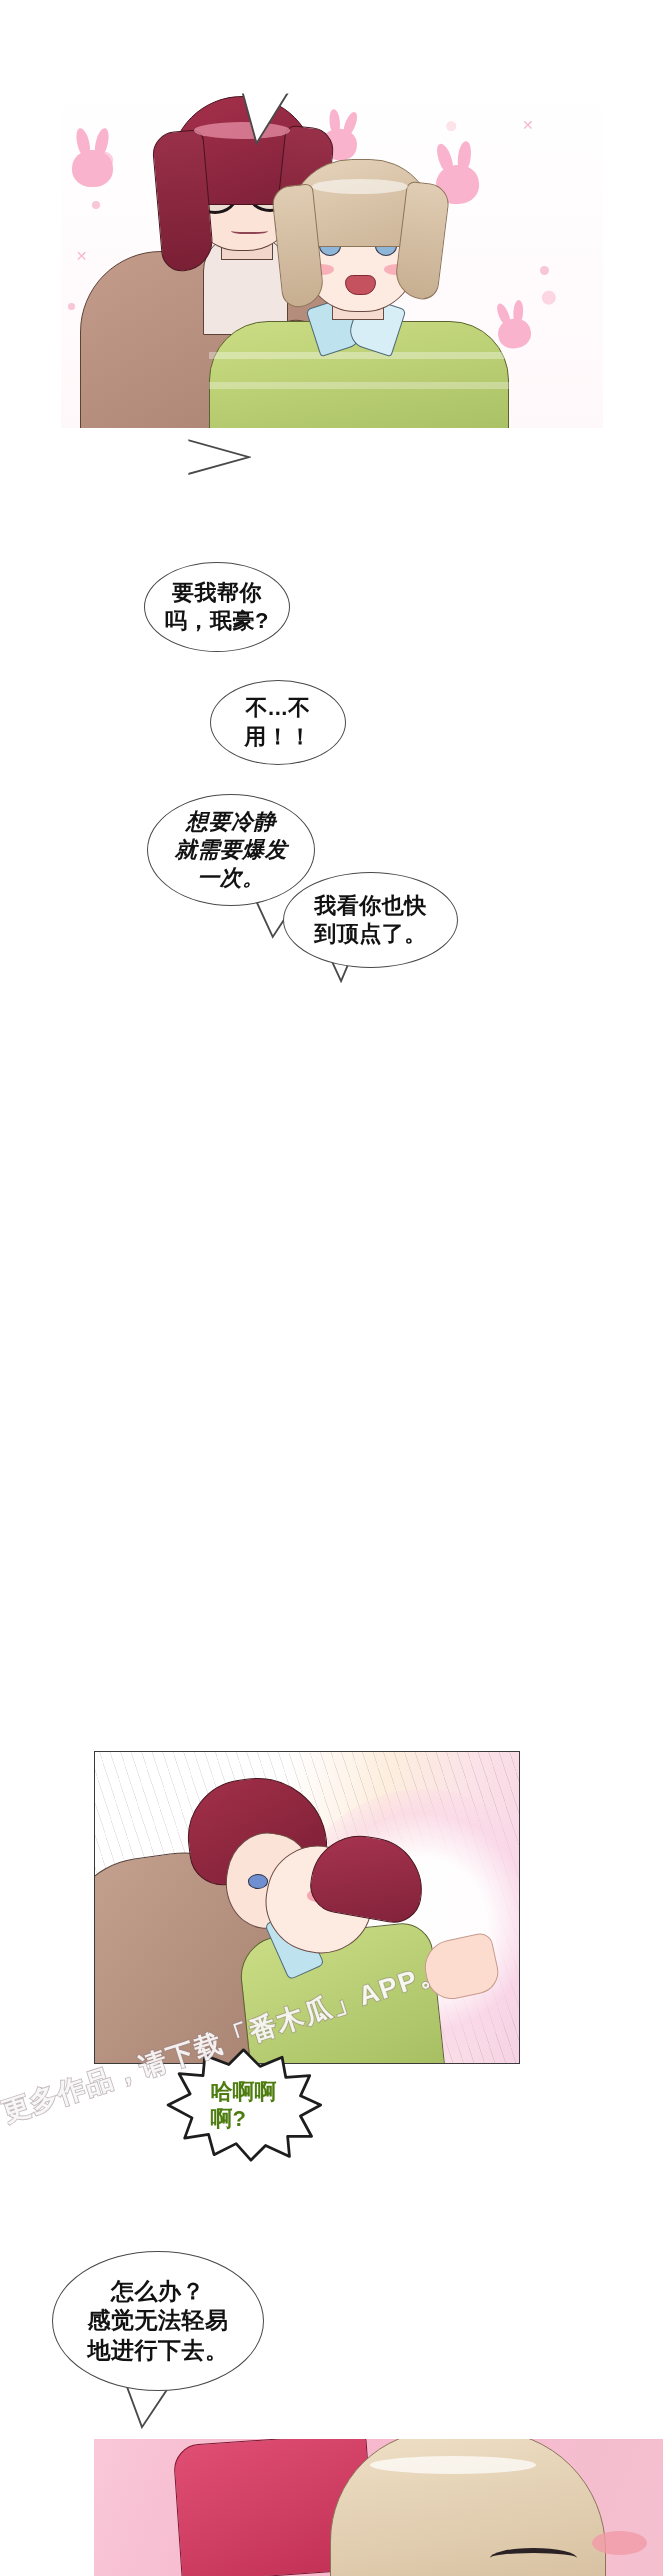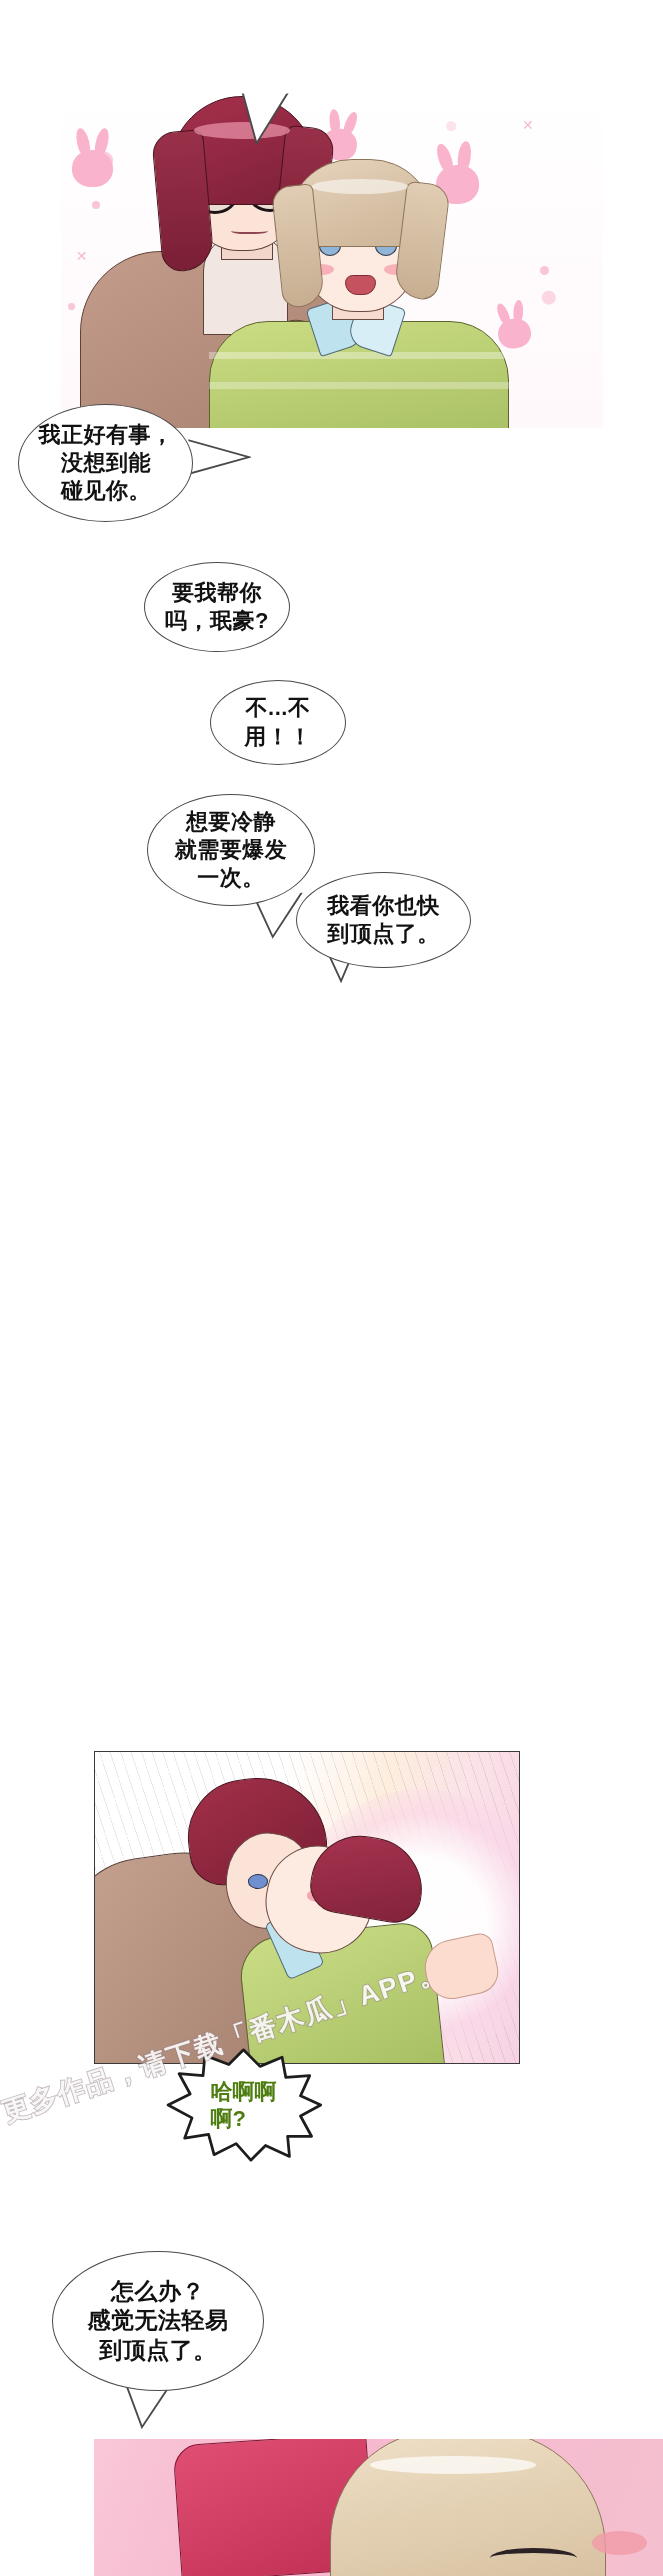--- a/index.html
+++ b/index.html
@@ -260,52 +260,47 @@
 
   <svg class="tail" style="left:236px; top:88px;" width="65" height="57" viewBox="0 0 70 62">
     <polygon points="6,2 58,2 22,60" fill="#ffffff" stroke="#4a4a4a" stroke-width="2"></polygon>
     <rect x="4" y="0" width="56" height="6" fill="#ffffff"></rect>
   </svg>
 
   <svg class="tail" style="left:181px; top:433px;" width="70" height="50" viewBox="0 0 76 54">
     <polygon points="2,6 2,46 74,26" fill="#ffffff" stroke="#4a4a4a" stroke-width="2"></polygon>
     <rect x="0" y="4" width="8" height="44" fill="#ffffff"></rect>
   </svg>
-  <div class="bubble" style="left:18.4px; top:404px; width:175px; height:118px;">
-    <div class="txt" style="font-size:22px;">我正好有事，
-没想到能
-碰见你。</div>
-  </div>
 
 
   <div class="bubble" style="left:144px; top:562px; width:146px; height:90px;">
     <div class="txt" style="font-size:22px;">要我帮你
 吗，珉豪?</div>
   </div>
 
   <div class="bubble" style="left:210px; top:680px; width:136px; height:85px;">
     <div class="txt" style="font-size:22px;">不...不
 用！！</div>
   </div>
 
   <svg class="tail" style="left:247px; top:887px;" width="68" height="52" viewBox="0 0 74 56">
     <polygon points="4,2 62,2 28,54" fill="#ffffff" stroke="#4a4a4a" stroke-width="2"></polygon>
     <rect x="2" y="0" width="62" height="6" fill="#ffffff"></rect>
   </svg>
   <div class="bubble" style="left:147px; top:794px; width:168px; height:112px;">
-    <div class="txt" style="font-size:22px;">想要冷静
+    <div class="txt" style="font-size:22px;font-style:italic;">想要冷静
 就需要爆发
 一次。</div>
   </div>
 
   <svg class="tail" style="left:304px; top:931px;" width="63" height="52" viewBox="0 0 68 56">
     <polygon points="62,2 16,2 40,54" fill="#ffffff" stroke="#4a4a4a" stroke-width="2"></polygon>
     <rect x="14" y="0" width="52" height="6" fill="#ffffff"></rect>
   </svg>
-  <div class="bubble" style="left:296px; top:872px; width:175px; height:96px;">
+  <div class="bubble" style="left:283px; top:872px; width:175px; height:96px;">
     <div class="txt" style="font-size:22px;">我看你也快
 到顶点了。</div>
   </div>
 
   <div class="panel panel-border" id="panel2">
     <div class="bgrad"></div>
     <div class="speedlines"></div>
 
     <div style="position:absolute;right:-37px;top:37px;width:267px;height:267px;
                 background:radial-gradient(circle, rgba(255,255,255,.95) 0 34%, rgba(250,214,232,.65) 58%, rgba(244,190,220,0) 78%);
@@ -353,21 +348,21 @@
 
   <div class="watermark" style="left:9.2px; top:2094px;">更多作品，请下载「番木瓜」APP。</div>
 
   <svg class="tail" style="left:118px; top:2376px;" width="68" height="53" viewBox="0 0 74 58">
     <polygon points="6,2 62,2 26,56" fill="#ffffff" stroke="#4a4a4a" stroke-width="2"></polygon>
     <rect x="4" y="0" width="60" height="6" fill="#ffffff"></rect>
   </svg>
   <div class="bubble" style="left:52px; top:2251px; width:212px; height:140px;">
     <div class="txt" style="font-size:23px;">怎么办？
 感觉无法轻易
-到顶点了。</div>
+地进行下去。</div>
   </div>
 
   <div class="panel" id="panel3">
     <div class="bg3"></div>
 
     <div style="position:absolute;left:83px;top:0px;width:194px;height:137px;
                 background:linear-gradient(160deg,#e04f73,#c12f55);
                 border:1.8px solid #7e1530;border-radius:26px 9.2px 0 0;transform:rotate(-4deg);"></div>
 
     <div style="position:absolute;left:236px;top:-9.2px;width:276px;height:184px;

